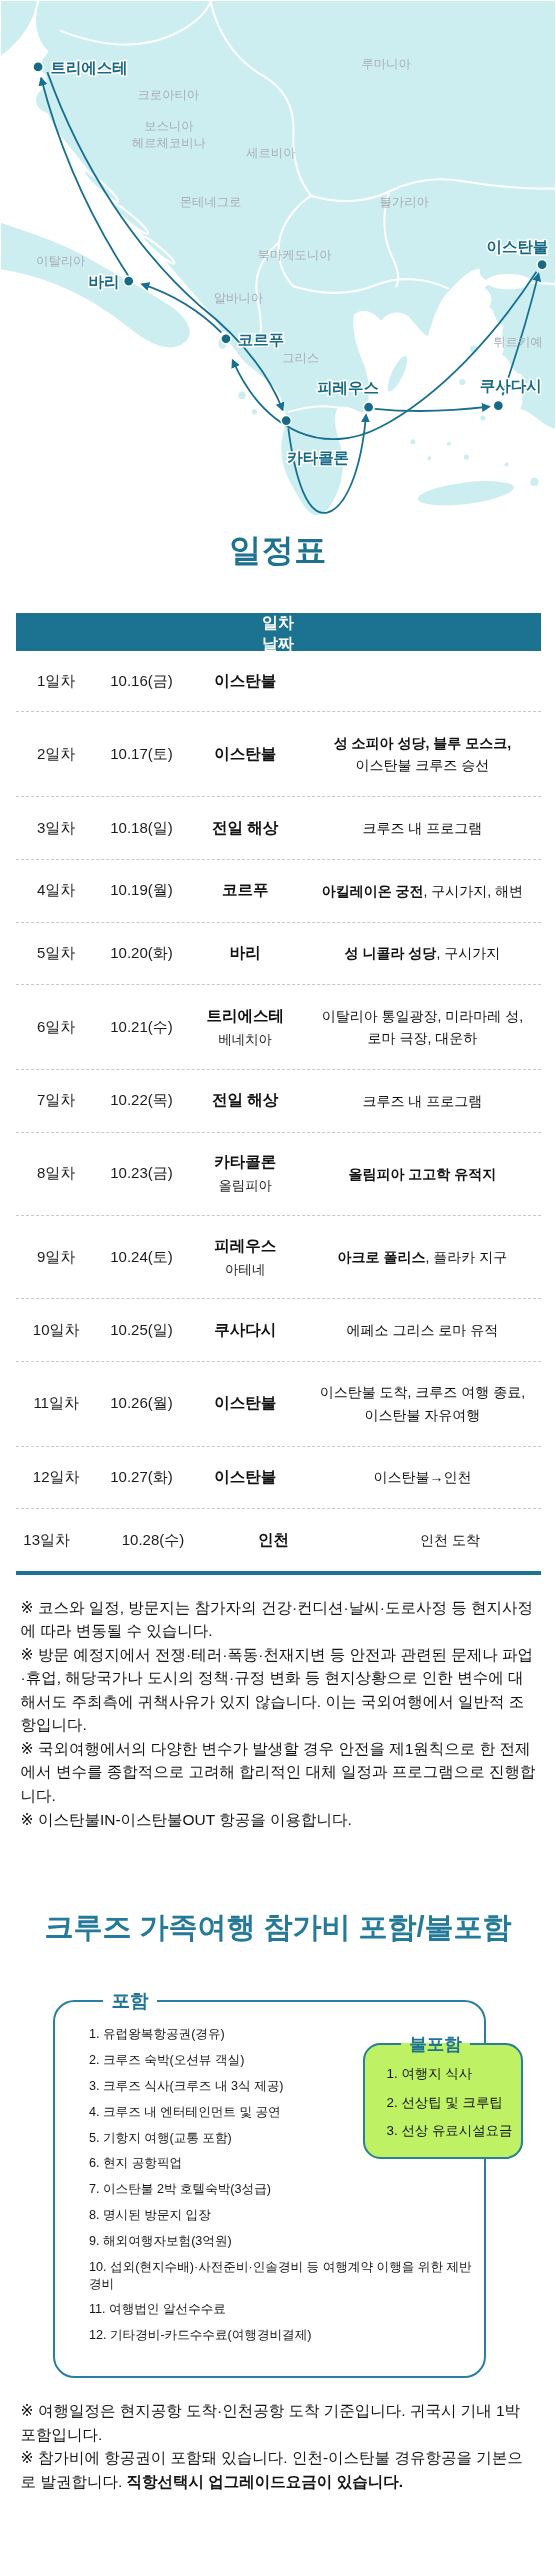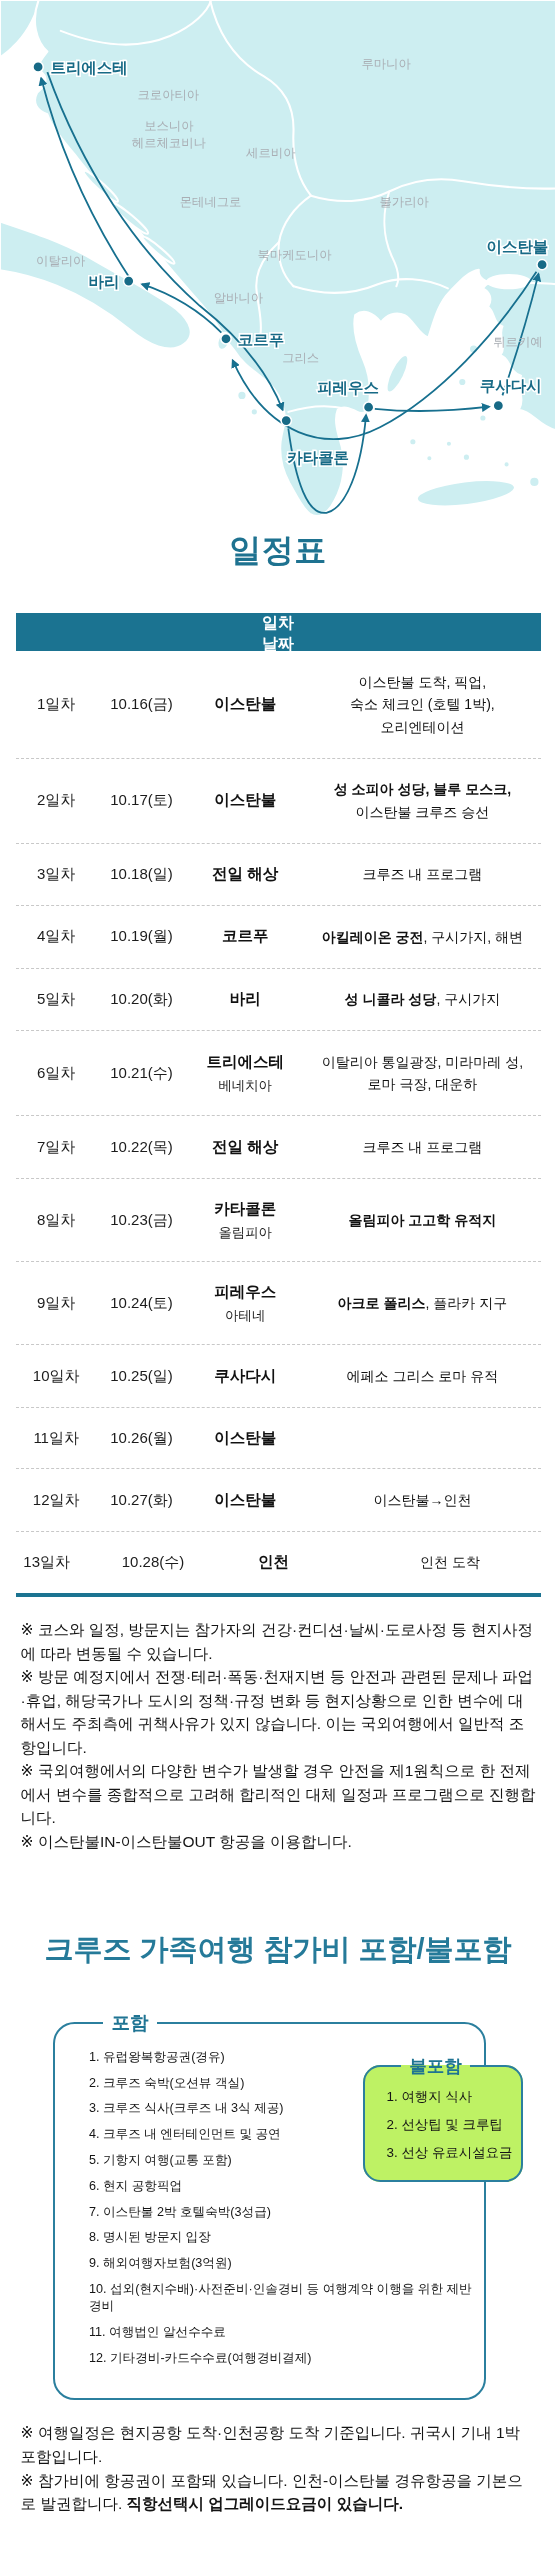--- a/index.html
+++ b/index.html
@@ -154,25 +154,20 @@
     <div class="c3">도시</div>
     <div class="c4">프로그램</div>
   </div>
   <div id="it-body">
       <div class="it-row">
         <div class="c1">1일차</div>
         <div class="c2">10.16(금)</div>
         <div class="c3 cell-city">
           <div>이스탄불</div>
         </div>
-        <div class="c4">
-          <div class="p-line"><span>이스탄불 도착, 픽업,</span></div>
-          <div class="p-line"><span>숙소 체크인 (호텔 1박),</span></div>
-          <div class="p-line"><span>오리엔테이션</span></div>
-        </div>
       </div>
       <div class="it-row">
         <div class="c1">2일차</div>
         <div class="c2">10.17(토)</div>
         <div class="c3 cell-city">
           <div>이스탄불</div>
         </div>
         <div class="c4">
           <div class="p-line"><span class="b">성 소피아 성당, 블루 모스크,</span></div>
           <div class="p-line"><span>이스탄불 크루즈 승선</span></div>
@@ -260,20 +255,24 @@
         </div>
         <div class="c4">
           <div class="p-line"><span>에페소 그리스 로마 유적</span></div>
         </div>
       </div>
       <div class="it-row">
         <div class="c1">11일차</div>
         <div class="c2">10.26(월)</div>
         <div class="c3 cell-city">
           <div>이스탄불</div>
+        </div>
+        <div class="c4">
+          <div class="p-line"><span>이스탄불 도착, 크루즈 여행 종료,</span></div>
+          <div class="p-line"><span>이스탄불 자유여행</span></div>
         </div>
       </div>
       <div class="it-row">
         <div class="c1">12일차</div>
         <div class="c2">10.27(화)</div>
         <div class="c3 cell-city">
           <div>이스탄불</div>
         </div>
         <div class="c4">
           <div class="p-line"><span>이스탄불→인천</span></div>

